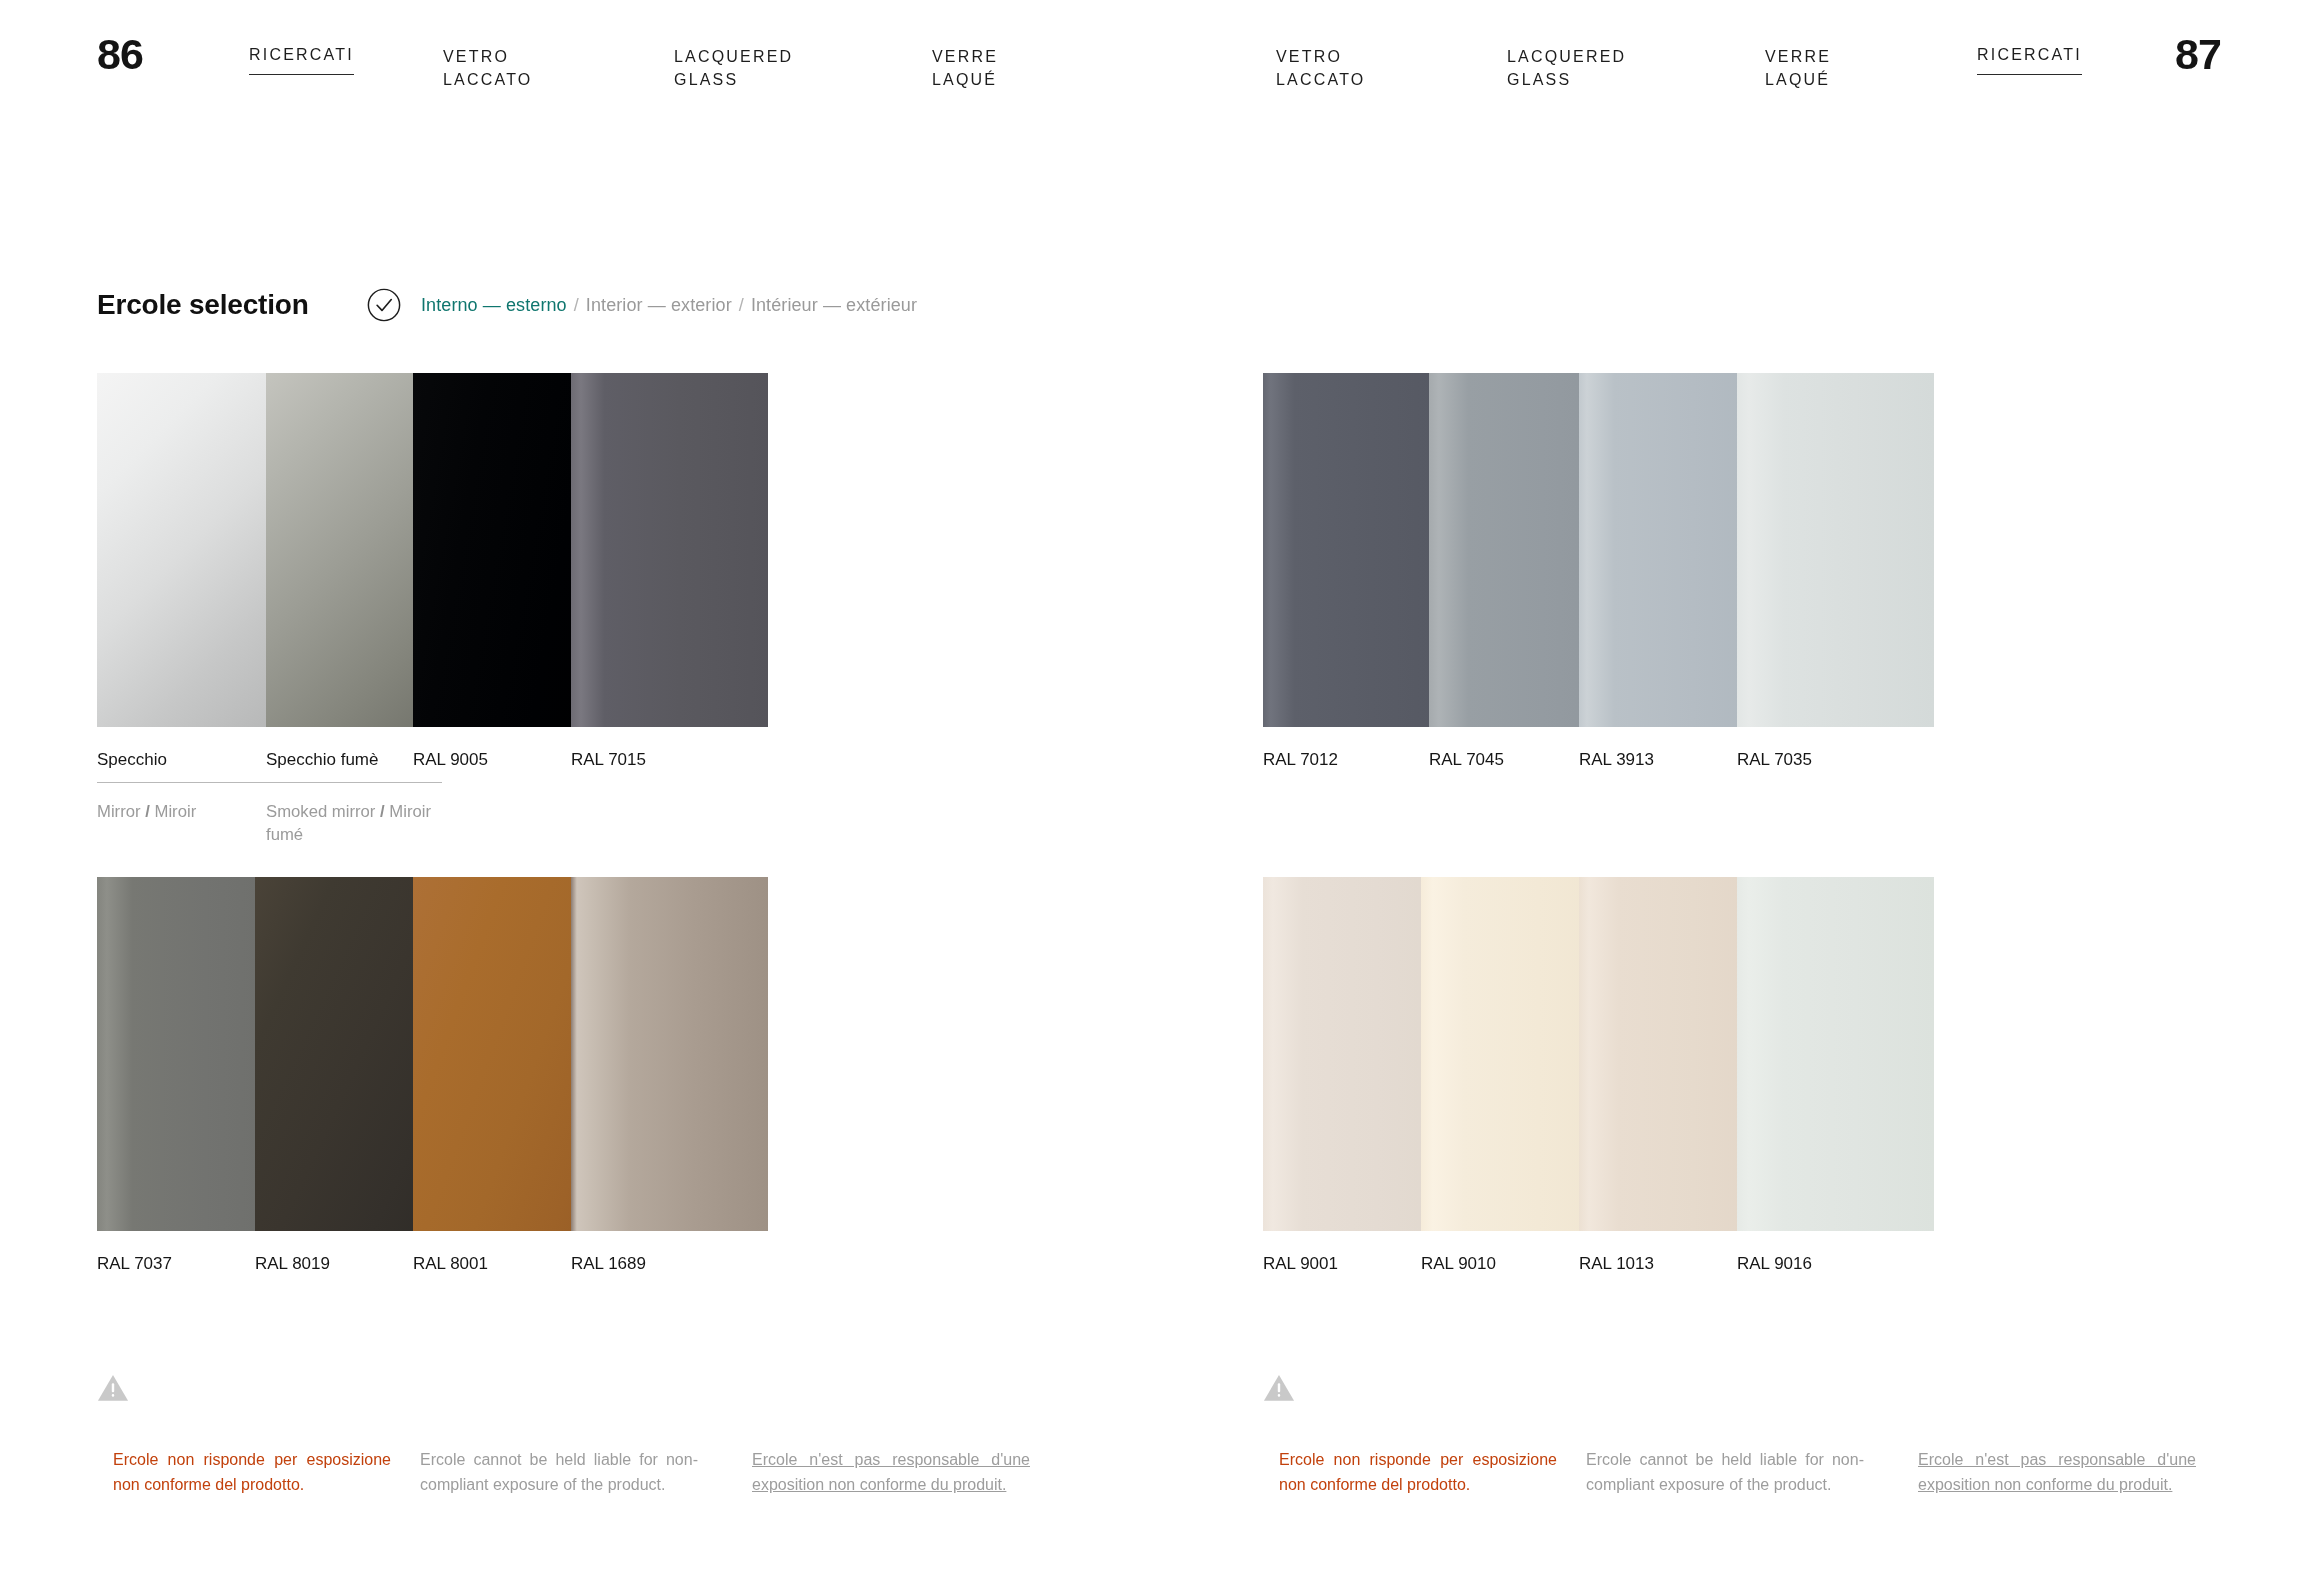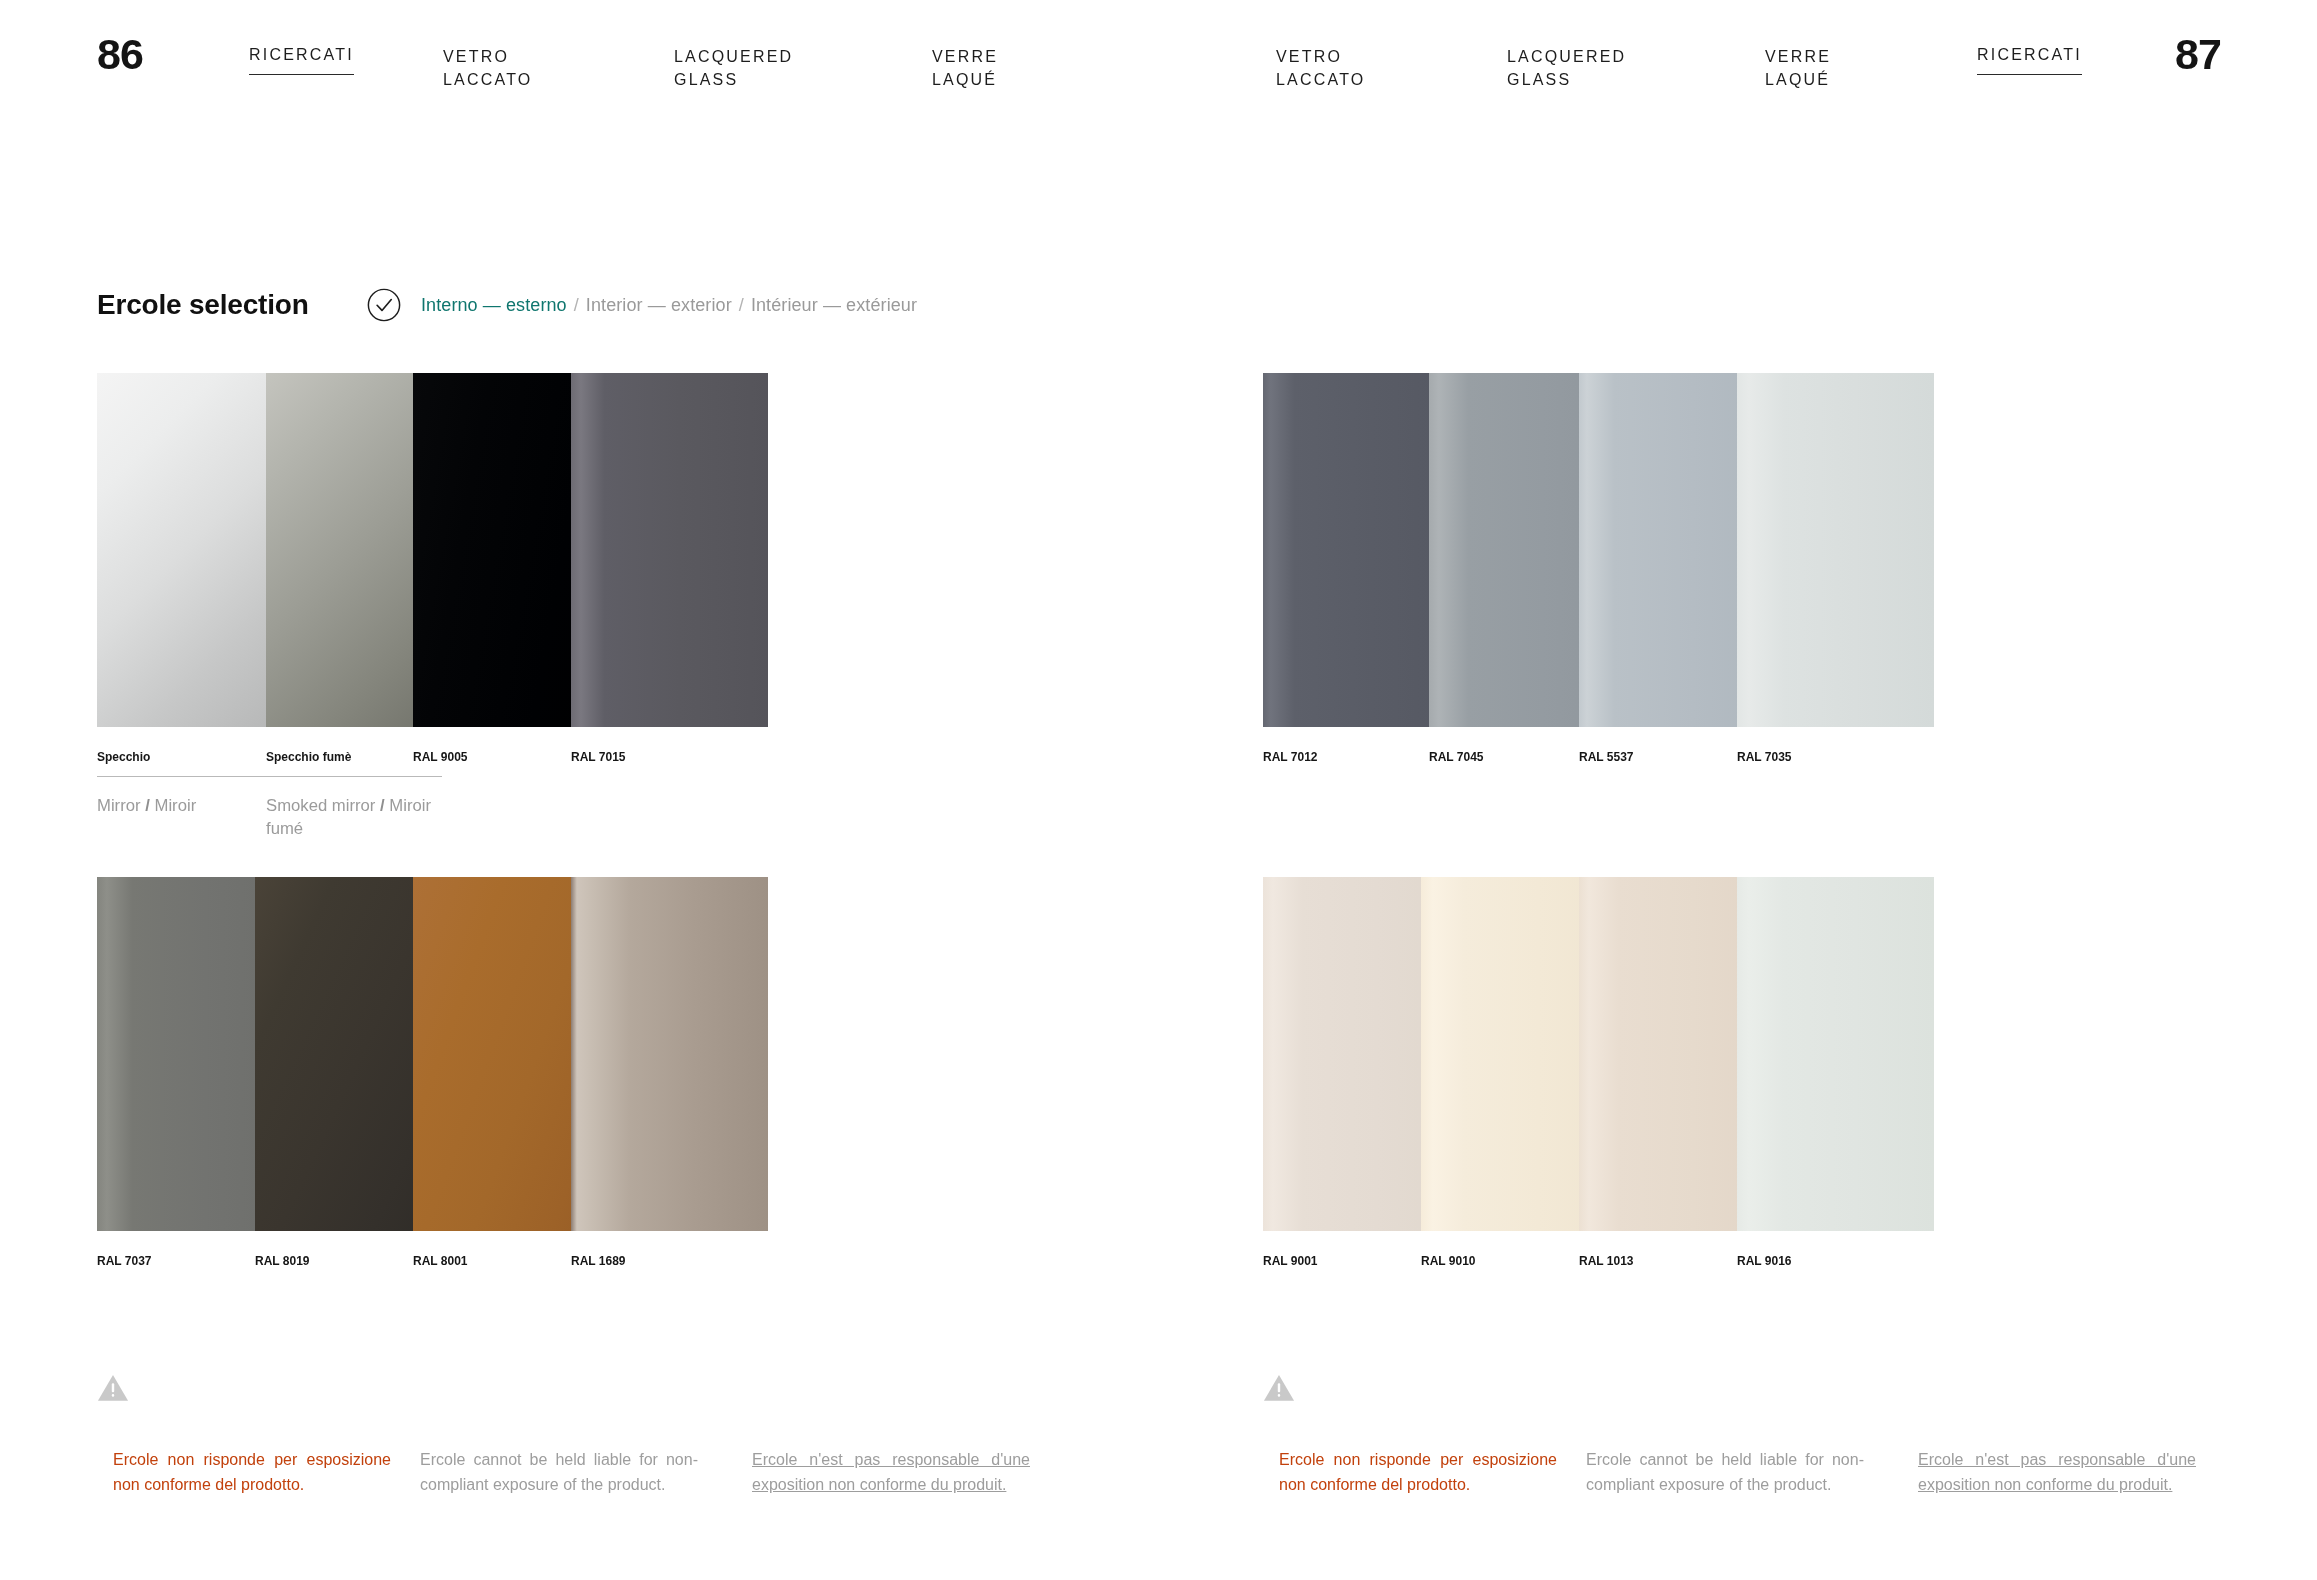--- a/index.html
+++ b/index.html
@@ -39,21 +39,21 @@
   
   .page{position:absolute;top:0;}
   .page.left{left:97px;}
   .page.right{left:1263px;}
   .row{position:absolute;}
   .row.r1{top:373px;}
   .row.r2{top:877px;}
   .cell{position:absolute;width:197px;}
   .sw{width:197px;height:354px;display:block;}
   .sw-name{
-    margin-top:23px;font-size:12px;font-weight:700;color:#161616;letter-spacing:0;
+    margin-top:23px;font-size:17px;font-weight:400;color:#161616;letter-spacing:0;
     white-space:nowrap;
   }
   .sw-rule{margin-top:12px;width:176px;height:0.9px;background:#b9b9b9;}
   .sw-sub{
     margin-top:16.7px;font-size:16.7px;color:#9b9b9b;line-height:23px;width:182px;
   }
   .sw-sub b{color:#8f8f8f;font-weight:700;}
 
   
   .note{position:absolute;top:1373px;}
@@ -154,21 +154,21 @@
         <div class="cell" style="left: 0px;">
           <div class="sw" style="background: linear-gradient(90deg, rgb(100, 103, 113) 0%, rgb(112, 115, 125) 4%, rgb(93, 96, 106) 16%, rgb(89, 92, 102) 56%, rgb(85, 88, 98) 100%);"></div>
           <div class="sw-name">RAL 7012</div>
         </div>
         <div class="cell" style="left: 158px; padding-left: 8px;">
           <div class="sw" style="background: linear-gradient(90deg, rgb(165, 170, 173) 0%, rgb(174, 179, 182) 5%, rgb(152, 159, 164) 20%, rgb(148, 155, 161) 58%, rgb(143, 150, 156) 100%);"></div>
           <div class="sw-name">RAL 7045</div>
         </div>
         <div class="cell" style="left: 316px;">
           <div class="sw" style="background: linear-gradient(90deg, rgb(194, 201, 206) 0%, rgb(204, 210, 214) 4%, rgb(185, 193, 199) 18%, rgb(180, 188, 195) 58%, rgb(174, 183, 190) 100%);"></div>
-          <div class="sw-name">RAL 5537</div>
+          <div class="sw-name">RAL 3913</div>
         </div>
         <div class="cell" style="left: 474px;">
           <div class="sw" style="background: linear-gradient(90deg, rgb(226, 230, 229) 0%, rgb(231, 234, 233) 6%, rgb(221, 226, 225) 24%, rgb(217, 222, 221) 60%, rgb(212, 218, 217) 100%);"></div>
           <div class="sw-name">RAL 7035</div>
         </div>
       </div>
     <div class="row r2" id="right-row2">
         <div class="cell" style="left: 0px;">
           <div class="sw" style="background: linear-gradient(90deg, rgb(236, 227, 218) 0%, rgb(240, 232, 224) 5%, rgb(231, 222, 213) 20%, rgb(228, 219, 210) 58%, rgb(224, 215, 205) 100%);"></div>
           <div class="sw-name">RAL 9001</div>

